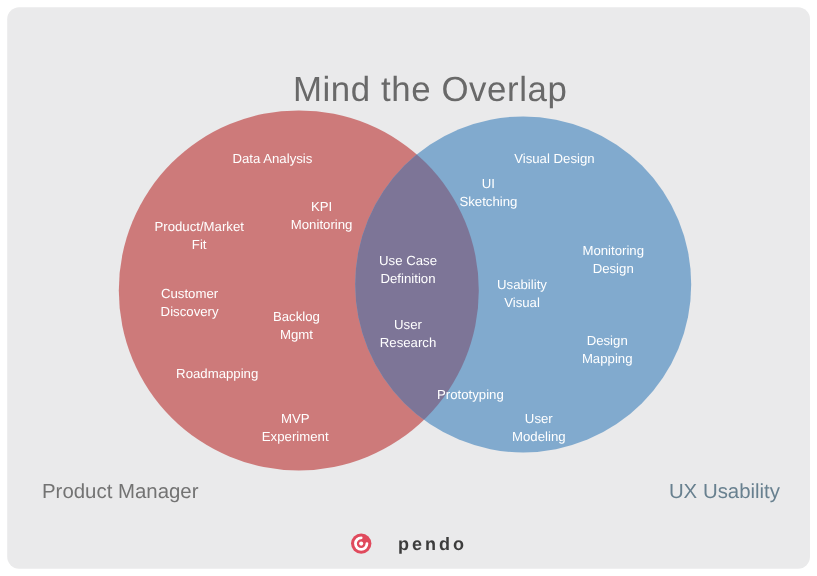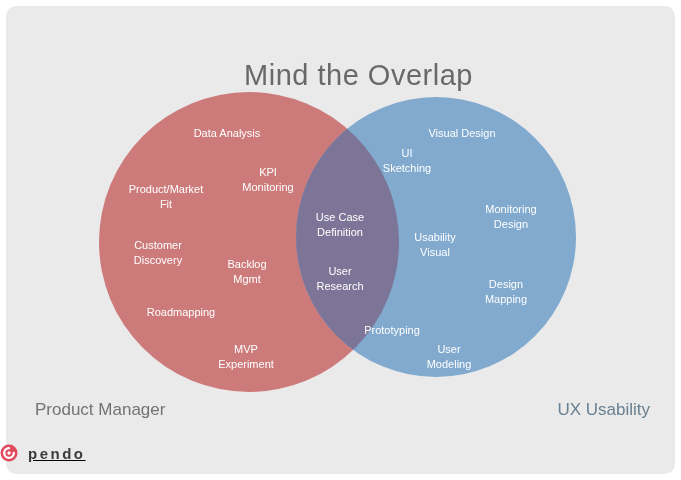--- a/index.html
+++ b/index.html
@@ -37,21 +37,21 @@
   .i-ux3{left:435px;top:245px}
   .i-ux4{left:506px;top:292px}
   .i-ux5{left:392px;top:330px}
   .i-ux6{left:449px;top:357px}
 
   .label-left{position:absolute;left:35px;top:400px;font-size:17px;color:#737373}
   .label-right{position:absolute;right:31px;top:400px;font-size:17px;color:#68808f}
 
   .brand{
     position:absolute;left:0;right:0;top:444px;
-    display:flex;align-items:center;gap:10px;text-decoration:underline;
+    display:flex;align-items:center;justify-content:center;gap:22px;
   }
   .brand-text{
     font-size:15px;font-weight:700;color:#3c3c3c;letter-spacing:2.5px;
   }
 </style>
 </head>
 <body>
 
 <div class="card"></div>
 

